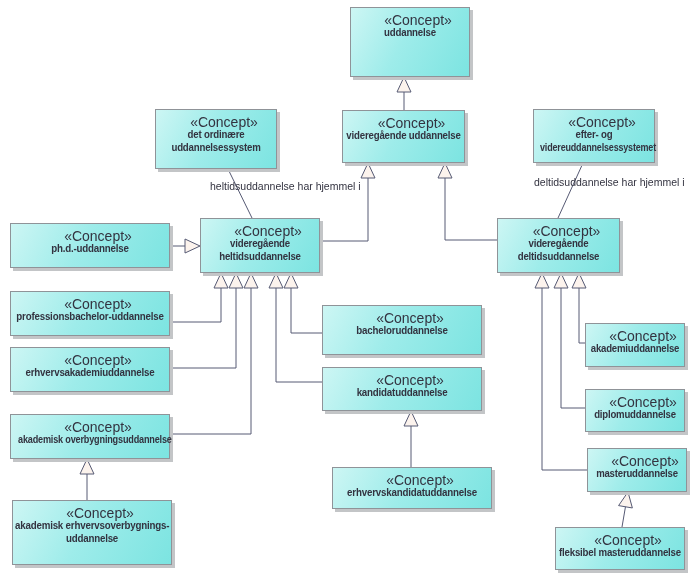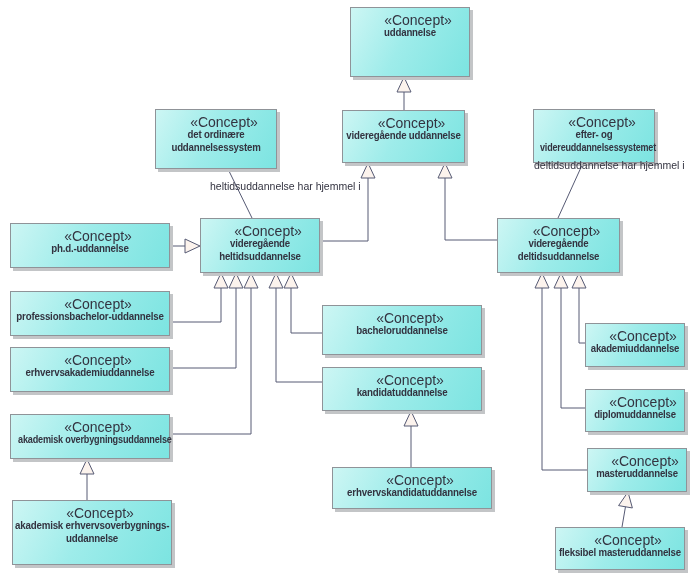--- a/index.html
+++ b/index.html
@@ -129,15 +129,15 @@
         <div class="stereo">«Concept»</div>
         <div class="nline" style="transform: scaleX(0.959184); transform-origin: center center;">masteruddannelse</div>
       </div>
       <div class="node" style="left: 555px; top: 527px; width: 130px; height: 43px;">
         <div class="stereo">«Concept»</div>
         <div class="nline" style="transform: scaleX(0.96875); transform-origin: center center;">fleksibel masteruddannelse</div>
       </div>
     </div>
   <div id="label-layer">
       <div class="elabel" style="left: 170px; top: 181px;">heltidsuddannelse har hjemmel i</div>
-      <div class="elabel" style="left: 494px; top: 160px;">deltidsuddannelse har hjemmel i</div>
+      <div class="elabel" style="left: 494px; top: 177px;">deltidsuddannelse har hjemmel i</div>
     </div>
 </div>
 
 </body></html>

